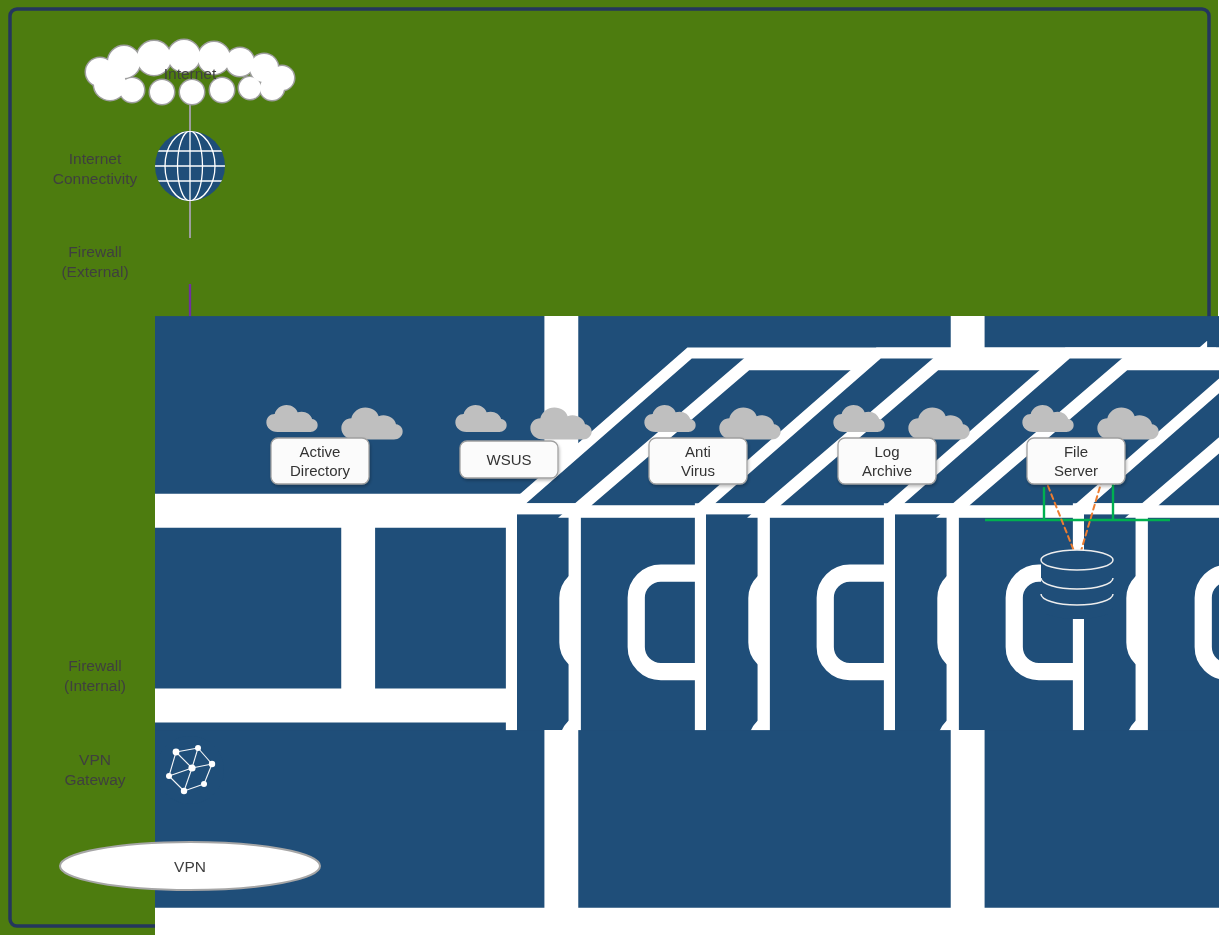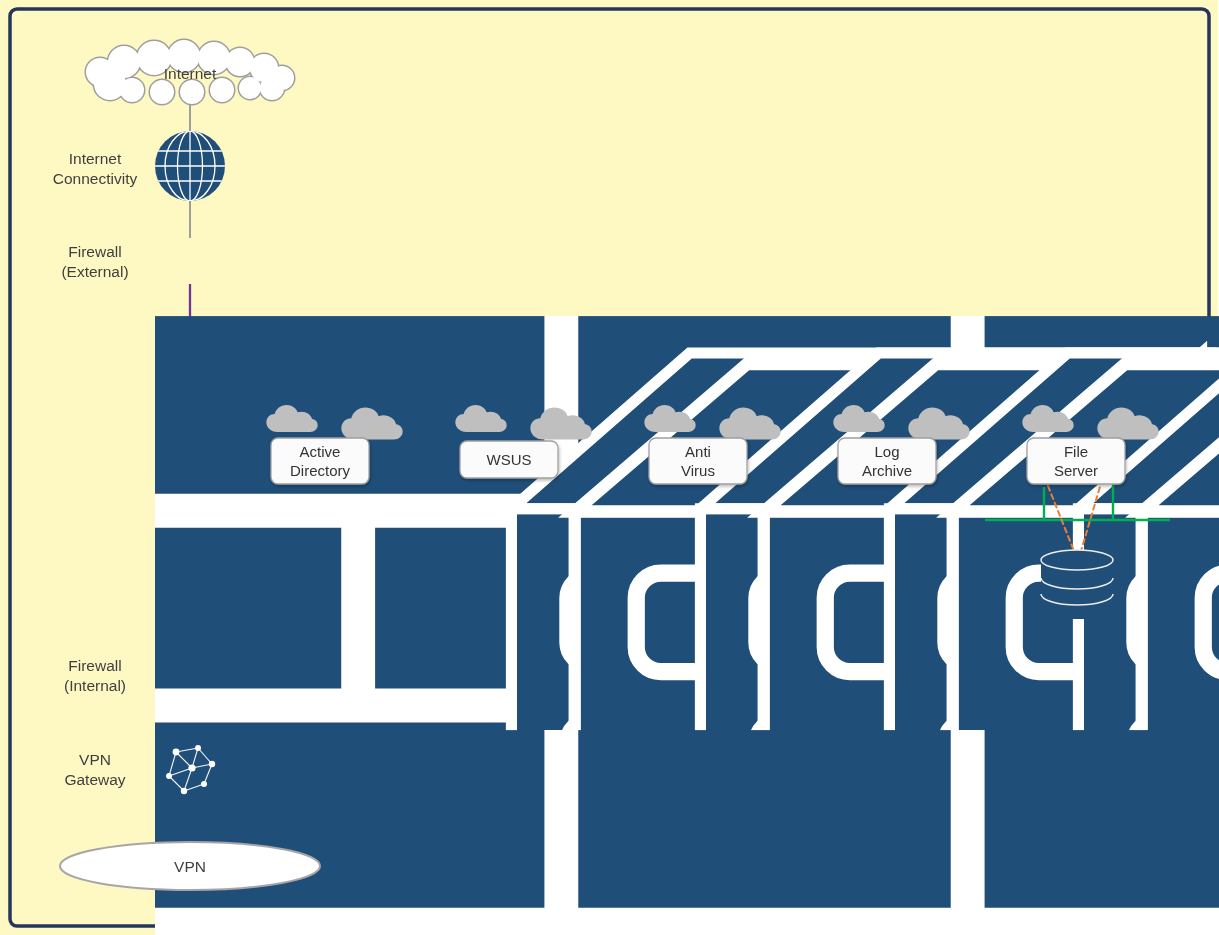--- a/index.html
+++ b/index.html
@@ -1,16 +1,16 @@
 <!DOCTYPE html>
 <html><head>
 <meta charset="utf-8">
 <style>
   html,body{margin:0;padding:0;background:#ffffff;}
-  .canvas{position:relative;width:1218px;height:935px;background:#fef9c3;font-family:"Liberation Sans",sans-serif;}
+  .canvas{position:relative;width:1218px;height:935px;background:#4d7c0f;font-family:"Liberation Sans",sans-serif;}
   svg{display:block;}
   text{font-family:"Liberation Sans",sans-serif;fill:#3F3F3F;}
   .node-label{font-size:15.5px;}
   .box-label{font-size:15px;fill:#333333;}
 </style>
 </head>
 <body>
 
 <div class="canvas">
 <svg width="1219" height="935" viewBox="0 0 1219 935">

